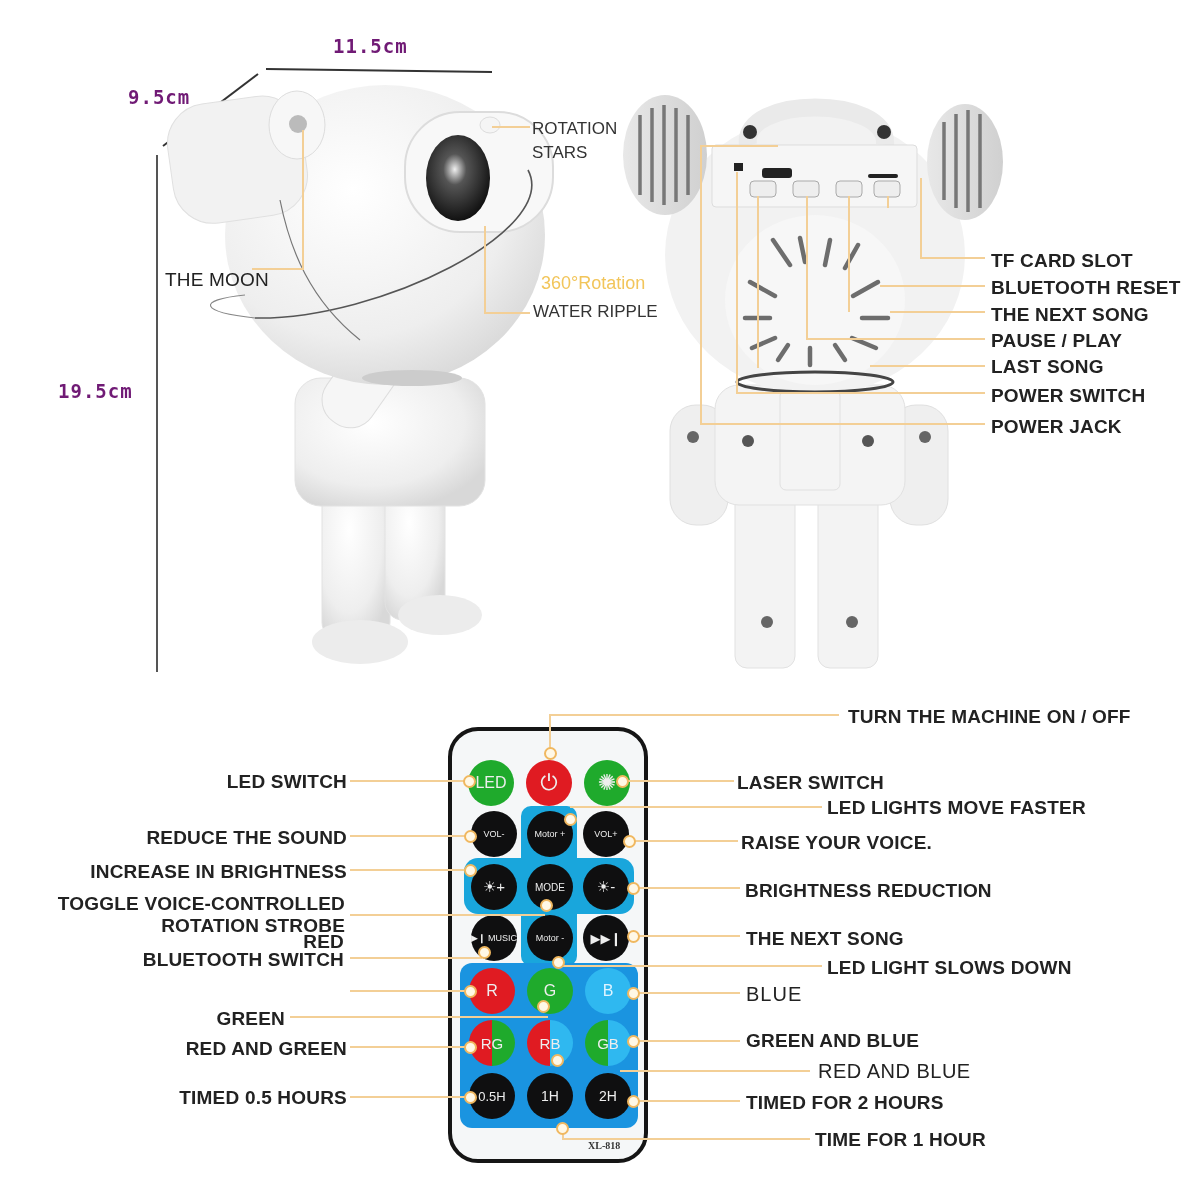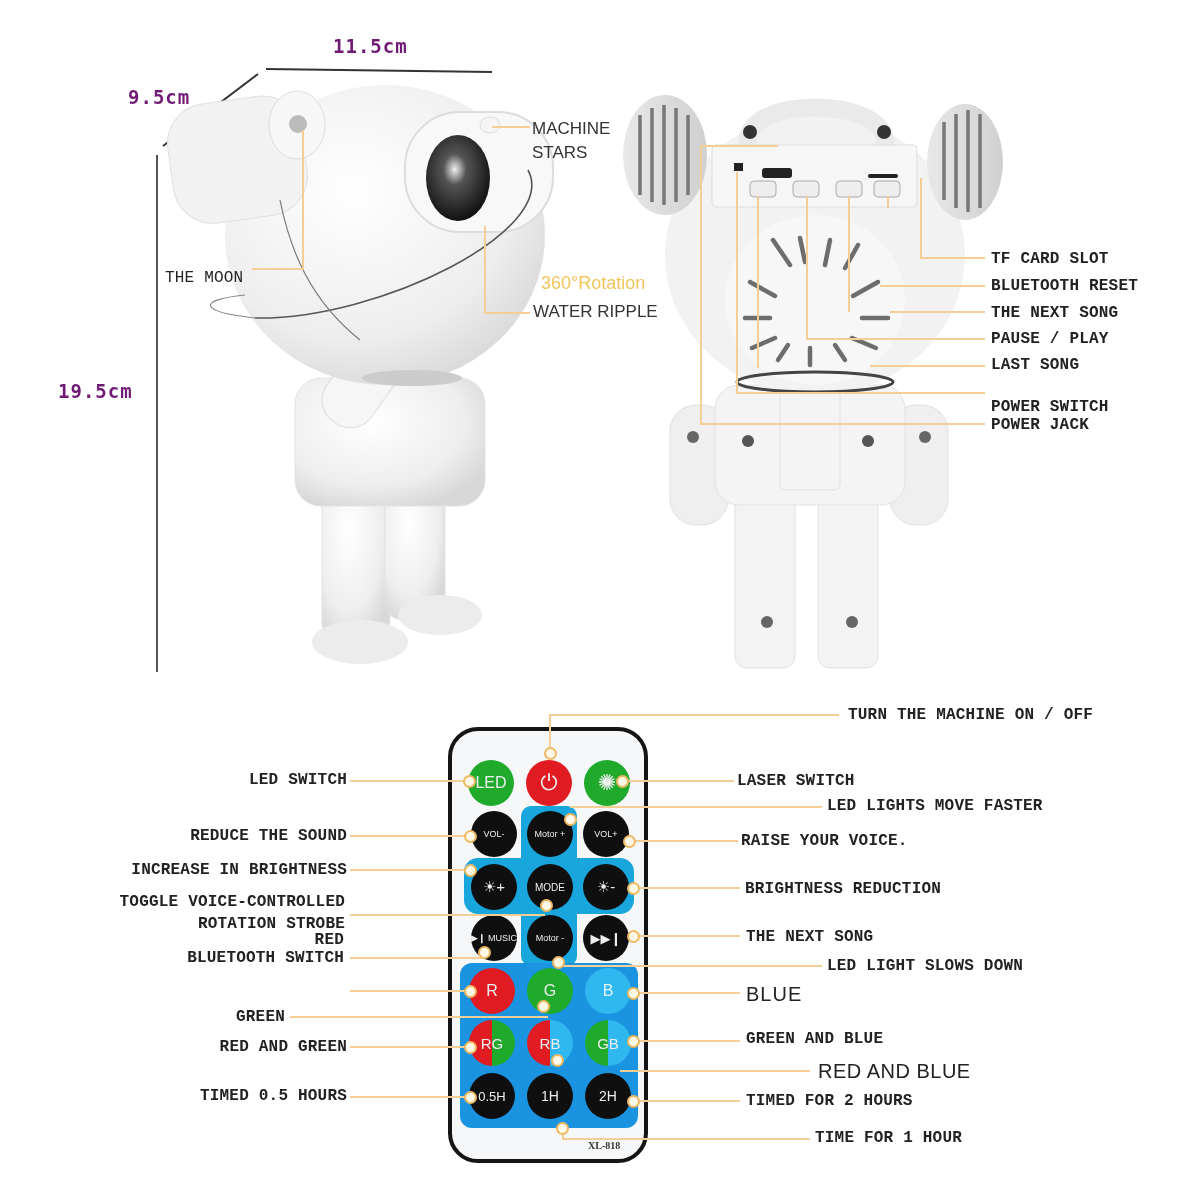--- a/index.html
+++ b/index.html
@@ -1,20 +1,20 @@
 <!DOCTYPE html>
 <html><head>
 <meta charset="utf-8">
 <style>
   html, body { margin: 0; padding: 0; background: #ffffff; }
   body { width: 1200px; height: 1200px; position: relative; overflow: hidden;
          font-family: "DejaVu Sans Mono", "Liberation Mono", monospace; color: #1a1a1a; }
   .abs { position: absolute; }
   .dim { font-family: "DejaVu Sans Mono", monospace; font-weight: bold; font-size: 19px; letter-spacing: 1px; color: #701a75; }
-  .lbl { font-family: Liberation Mono, monospace; font-size: 16px; font-weight: bold; color: #222; white-space: nowrap; letter-spacing: 0.2px; }
+  .lbl { font-family: Liberation Sans, sans-serif; font-size: 19px; font-weight: bold; color: #222; white-space: nowrap; letter-spacing: 0.2px; }
   .lbl-sans { font-family: "Liberation Sans", sans-serif; font-size: 17px; color: #333; white-space: nowrap; }
   .rot { font-family: "Liberation Sans", sans-serif; font-size: 18px; color: #f2c55a; white-space: nowrap; }
   .big { font-family: "Liberation Sans", sans-serif; font-size: 20px; color: #222; white-space: nowrap; letter-spacing: 1px; }
   .line-h { position: absolute; height: 2px; background: #f3cf96; }
   .line-v { position: absolute; width: 2px; background: #f3cf96; }
   .dot { position: absolute; width: 9px; height: 9px; border-radius: 50%; border: 2px solid #f0b860; background: #fff8e6; }
   svg { position: absolute; overflow: visible; }
 
   
   .remote { position: absolute; left: 448px; top: 727px; width: 200px; height: 436px;
@@ -81,21 +81,21 @@
   <path d="M 280 200 C 290 250, 310 300, 360 340" fill="none" stroke="#777" stroke-width="1.2"></path>
 </svg>
 
 <div class="line-v" style="left:302px;top:130px;height:140px;"></div>
 <div class="line-h" style="left:252px;top:268px;width:52px;"></div>
 <div class="line-h" style="left:492px;top:126px;width:38px;"></div>
 <div class="line-v" style="left:484px;top:226px;height:88px;"></div>
 <div class="line-h" style="left:484px;top:312px;width:46px;"></div>
 
 <div class="abs lbl-sans" style="left:532px;top:117px;line-height:24px;">
-  <div>MACHINE</div>
+  <div>ROTATION</div>
   <div>STARS</div>
 </div>
 <div class="abs lbl" style="left:165px;top:269px;font-weight:normal;">THE MOON</div>
 <div class="abs rot" style="left:541px;top:273px;">360°Rotation</div>
 <div class="abs lbl-sans" style="left:533px;top:302px;">WATER RIPPLE</div>
 
 <svg width="1200" height="680" style="left:0;top:0;">
   <defs>
     <linearGradient id="grill" x1="0" x2="1">
       <stop offset="0%" stop-color="#e8e8e8"></stop>
@@ -180,21 +180,21 @@
 <div class="line-v" style="left:887px;top:196px;height:12px;"></div>
 <div class="line-h" style="left:880px;top:285px;width:105px;"></div>
 <div class="line-v" style="left:920px;top:178px;height:80px;"></div>
 <div class="line-h" style="left:920px;top:257px;width:65px;"></div>
 
 <div class="abs lbl" style="left:991px;top:250px;">TF CARD SLOT</div>
 <div class="abs lbl" style="left:991px;top:277px;">BLUETOOTH RESET</div>
 <div class="abs lbl" style="left:991px;top:304px;">THE NEXT SONG</div>
 <div class="abs lbl" style="left:991px;top:330px;">PAUSE / PLAY</div>
 <div class="abs lbl" style="left:991px;top:356px;">LAST SONG</div>
-<div class="abs lbl" style="left:991px;top:398px;text-align:right;">POWER SWITCH</div>
+<div class="abs lbl" style="left:991px;top:385px;text-align:right;">POWER SWITCH</div>
 <div class="abs lbl" style="left:991px;top:416px;">POWER JACK</div>
 
 <div class="remote"></div>
 
 <div class="cross" style="left:521px;top:806px;width:56px;height:160px;border-radius:10px;"></div>
 <div class="cross" style="left:464px;top:858px;width:170px;height:56px;border-radius:14px;"></div>
 <div class="colorpad"></div>
 
 <div class="btn green" style="left:468px;top:760px;">
     <span>LED</span>

